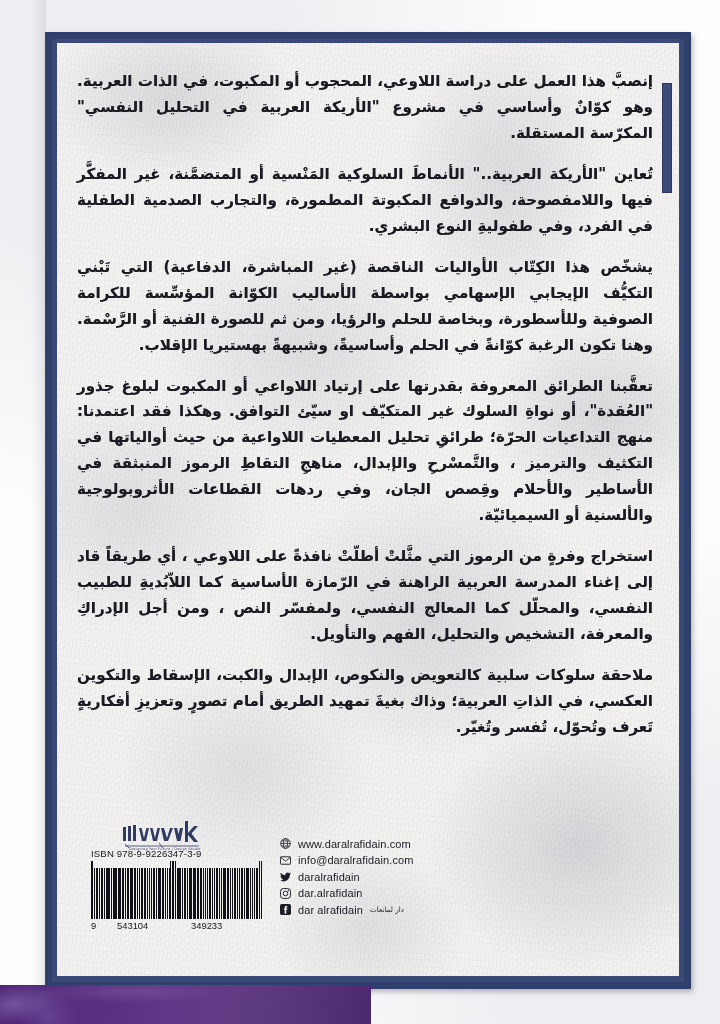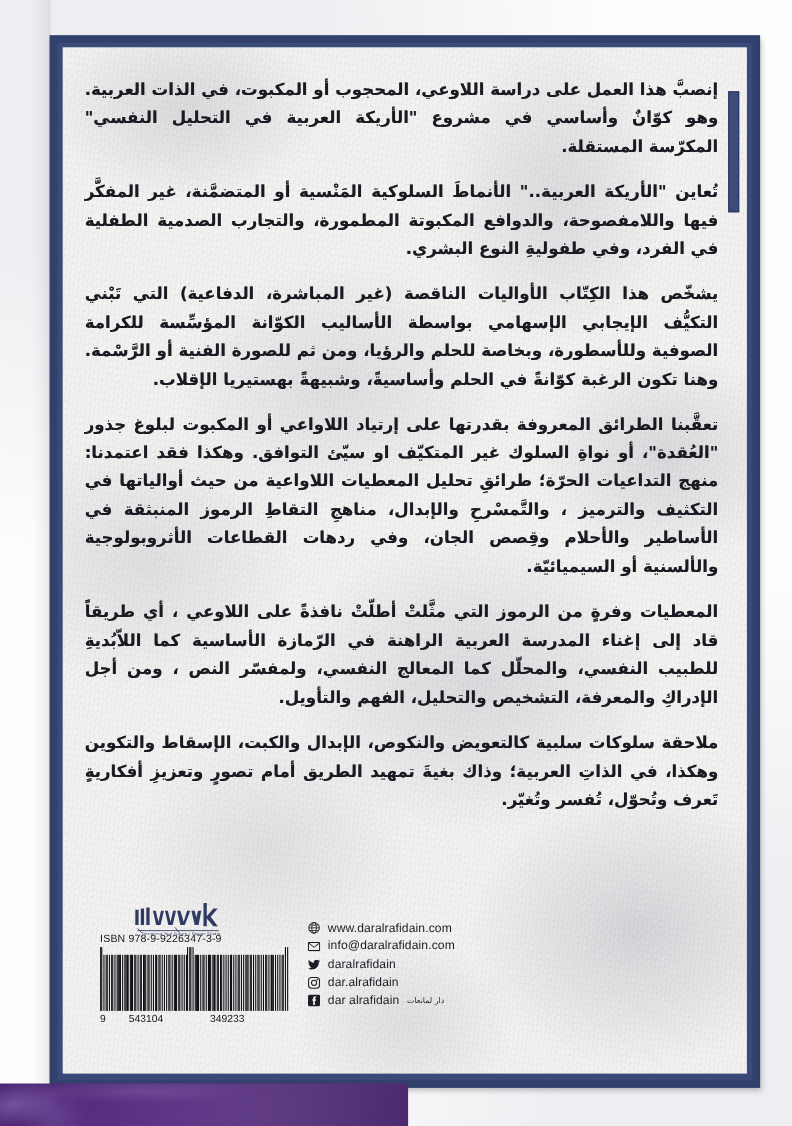--- a/index.html
+++ b/index.html
@@ -277,22 +277,22 @@
 
   <div id="paper">
 
     <div id="accent-bar"></div>
 
     <div id="text-block">
       <p class="para">إنصبَّ هذا العمل على دراسة اللاوعي، المحجوب أو المكبوت، في الذات العربية. وهو كوّانٌ وأساسي في مشروع "الأريكة العربية في التحليل النفسي" المكرّسة المستقلة.</p>
       <p class="para">تُعاين "الأريكة العربية.." الأنماطَ السلوكية المَنْسية أو المتضمَّنة، غير المفكَّر فيها واللامفصوحة، والدوافع المكبوتة المطمورة، والتجارب الصدمية الطفلية في الفرد، وفي طفوليةِ النوع البشري.</p>
       <p class="para">يشخّص هذا الكِتّاب الأواليات الناقصة (غير المباشرة، الدفاعية) التي تَبْني التكيُّف الإيجابي الإسهامي بواسطة الأساليب الكوّانة المؤسِّسة للكرامة الصوفية وللأسطورة، وبخاصة للحلم والرؤيا، ومن ثم للصورة الفنية أو الرَّسْمة. وهنا تكون الرغبة كوّانةً في الحلم وأساسيةً، وشبيهةً بهستيريا الإقلاب.</p>
       <p class="para">تعقَّبنا الطرائق المعروفة بقدرتها على إرتياد اللاواعي أو المكبوت لبلوغ جذور "العُقدة"، أو نواةِ السلوك غير المتكيّف او سيّئ التوافق. وهكذا فقد اعتمدنا: منهج التداعيات الحرّة؛ طرائقِ تحليل المعطيات اللاواعية من حيث أوالياتها في التكثيف والترميز ، والتَّمسْرحِ والإبدال، مناهجِ التقاطِ الرموز المنبثقة في الأساطير والأحلام وقِصص الجان، وفي ردهات القطاعات الأثروبولوجية والألسنية أو السيميائيّة.</p>
-      <p class="para">المعطيات وفرةٍ من الرموز التي مثَّلتْ أطلّتْ نافذةً على اللاوعي ، أي طريقاً قاد إلى إغناء المدرسة العربية الراهنة في الرّمازة الأساسية كما اللاّبُديةِ للطبيب النفسي، والمحلّل كما المعالج النفسي، ولمفسّر النص ، ومن أجل الإدراكِ والمعرفة، التشخيص والتحليل، الفهم والتأويل.</p>
-      <p class="para">ملاحقة سلوكات سلبية كالتعويض والنكوص، الإبدال والكبت، الإسقاط والتكوين وهكذا، في الذاتِ العربية؛ وذاك بغيةَ تمهيد الطريق أمام تصورٍ وتعزيزِ أفكاريةٍ تَعرف وتُحوّل، تُفسر وتُغيّر.</p>
+      <p class="para">استخراج وفرةٍ من الرموز التي مثَّلتْ أطلّتْ نافذةً على اللاوعي ، أي طريقاً قاد إلى إغناء المدرسة العربية الراهنة في الرّمازة الأساسية كما اللاّبُديةِ للطبيب النفسي، والمحلّل كما المعالج النفسي، ولمفسّر النص ، ومن أجل الإدراكِ والمعرفة، التشخيص والتحليل، الفهم والتأويل.</p>
+      <p class="para">ملاحقة سلوكات سلبية كالتعويض والنكوص، الإبدال والكبت، الإسقاط والتكوين العكسي، في الذاتِ العربية؛ وذاك بغيةَ تمهيد الطريق أمام تصورٍ وتعزيزِ أفكاريةٍ تَعرف وتُحوّل، تُفسر وتُغيّر.</p>
     </div>
 
     <div id="studio-logo">
       <svg viewBox="0 0 96 30" width="96" height="30">
         <g fill="#2f3b63">
           <path d="M8 6 L11 6 L11 20 L8 20 Z"></path>
           <path d="M13 5 L16 5 L16 20 L13 20 Z"></path>
           <path d="M18 4 L21 4 L21 20 L18 20 Z"></path>
           <path d="M24 7 L26.6 7 L29 17 L31.4 7 L34 7 L31 20 L27 20 Z"></path>
           <path d="M35 7 L37.6 7 L40 17 L42.4 7 L45 7 L42 20 L38 20 Z"></path>

